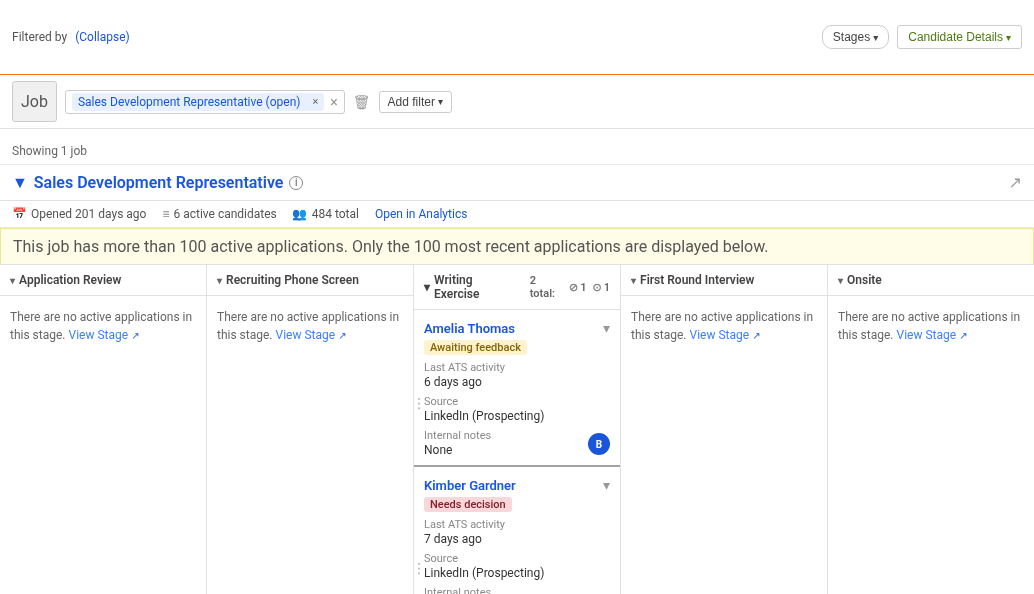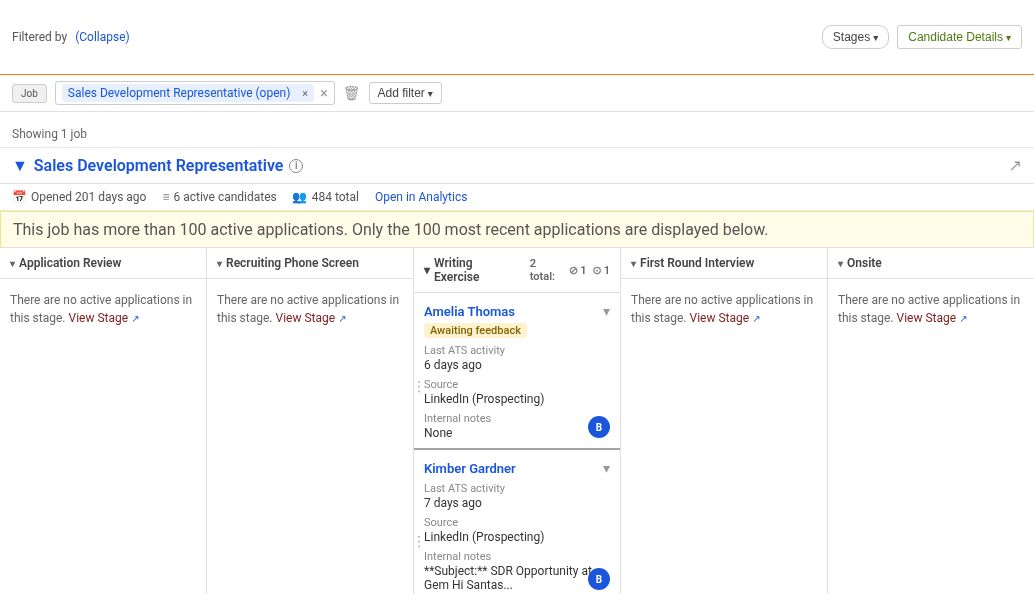--- a/index.html
+++ b/index.html
@@ -5,21 +5,21 @@
     * { box-sizing: border-box; margin: 0; padding: 0; }
     body { font-family: -apple-system, BlinkMacSystemFont, "Segoe UI", Roboto, Arial, sans-serif; font-size: 13px; color: #333; background: #fff; overflow: hidden; }
 
     .top-bar { display: flex; align-items: center; justify-content: space-between; padding: 25px 12px; border-bottom: 1px solid #f97316; }
     .top-bar-left { display: flex; align-items: center; gap: 8px; }
     .top-bar-right { display: flex; gap: 8px; }
 
     .filter-row { display: flex; align-items: center; padding: 6px 12px; border-bottom: 1px solid #e0e0e0; gap: 8px; flex-wrap: wrap; }
     .filter-chip { display: flex; align-items: center; gap: 12px; background: #e8f0fe; color: #1a56db; border-radius: 3px; padding: 2px 6px; font-size: 12px; }
     .filter-chip .remove { cursor: pointer; color: #666; font-size: 11px; }
-    .filter-tag { background: #f0f0f0; border: 1px solid #ccc; border-radius: 3px; padding: 3px 8px; font-size: 10px; color: #555; }
+    .filter-tag { background: #f0f0f0; border: 1px solid #ccc; border-radius: 3px; padding: 10px 8px; font-size: 16px; color: #555; }
     .filter-input-wrap { display: flex; align-items: center; border: 1px solid #ccc; border-radius: 3px; padding: 2px 6px; gap: 6px; }
     .filter-clear { color: #999; cursor: pointer; font-size: 14px; }
     .filter-delete { color: #999; cursor: pointer; font-size: 14px; }
     .add-filter-btn { display: flex; align-items: center; gap: 3px; background: #fff; border: 1px solid #ccc; border-radius: 3px; padding: 3px 8px; font-size: 12px; cursor: pointer; color: #444; }
 
     .showing-row { padding: 6px 12px; font-size: 12px; color: #666; border-bottom: 1px solid #e8e8e8; margin-top: 9px; }
 
     .job-header { display: flex; align-items: center; justify-content: space-between; padding: 8px 12px; border-bottom: 1px solid #e0e0e0; background: #fff; }
     .job-title { color: #1a56db; font-size: 16px; font-weight: 600; display: flex; align-items: center; gap: 6px; }
     .job-title .info-icon { width: 14px; height: 14px; border-radius: 50%; border: 1.5px solid #888; color: #888; font-size: 10px; display: inline-flex; align-items: center; justify-content: center; cursor: pointer; }
@@ -31,21 +31,21 @@
     .open-analytics { color: #1a56db; cursor: pointer; text-decoration: none; font-size: 12px; }
 
     .warning-banner { background: #fffde7; border: 1px solid #f0e68c; padding: 8px 12px; font-size: 16px; color: #555; border-bottom: 1px solid #e0e0e0; }
 
     .stages-row { display: flex; border-bottom: 2px solid #e0e0e0; background: #fff; }
     .stage-col { flex: 1; border-right: 1px solid #e0e0e0; min-width: 180px; }
     .stage-col:last-child { border-right: none; }
     .stage-header { display: flex; align-items: center; gap: 4px; padding: 8px 10px; border-bottom: 1px solid #e0e0e0; font-size: 12px; font-weight: 600; color: #444; cursor: pointer; }
     .stage-header .chevron { font-size: 10px; color: #666; }
     .stage-empty { padding: 12px 10px; font-size: 12px; color: #666; line-height: 1.5; }
-    .view-stage { color: #7f1d1d; cursor: pointer; text-decoration: none; }
+    .view-stage { color: #3b82f6; cursor: pointer; text-decoration: none; }
 
     .writing-col { min-width: 190px; }
     .writing-header { display: flex; align-items: center; justify-content: space-between; padding: 8px 10px; border-bottom: 1px solid #e0e0e0; }
     .writing-header-left { display: flex; align-items: center; gap: 4px; font-size: 12px; font-weight: 600; color: #444; }
     .writing-count { display: flex; align-items: center; gap: 6px; font-size: 11px; color: #666; margin-left: 6px; }
     .count-badge { display: inline-flex; align-items: center; gap: 2px; }
 
     .candidates-list { overflow-y: auto; max-height: 360px; }
     .candidate-card { border-bottom: 2px solid #a3a3a3; padding: 10px 10px 8px 10px; position: relative; background: #fff; }
     .candidate-header { display: flex; align-items: center; justify-content: space-between; }
@@ -197,20 +197,23 @@
         <div class="card-field-label">Internal notes</div>
         <div class="card-field-value">None</div>
         <div class="avatar-circle">B</div>
       </div>
 
       <div class="candidate-card" style="position:relative;">
         <div class="candidate-header">
           <span class="candidate-name">Kimber Gardner</span>
           <span class="candidate-menu">▾</span>
         </div>
+        <div>
+          <span class="status-badge needs-decision">Needs decision</span>
+        </div>
         <div class="card-field-label">Last ATS activity</div>
         <div class="card-field-value">7 days ago</div>
         <div style="position:absolute;left:-2px;top:55%;color:#aaa;font-size:14px;cursor:pointer;">⋮</div>
         <div class="card-field-label">Source</div>
         <div class="card-field-value">LinkedIn (Prospecting)</div>
         <div class="card-field-label">Internal notes</div>
         <div class="card-field-value">**Subject:** SDR Opportunity at Gem Hi Santas...</div>
         <div class="avatar-circle">B</div>
       </div>
 

